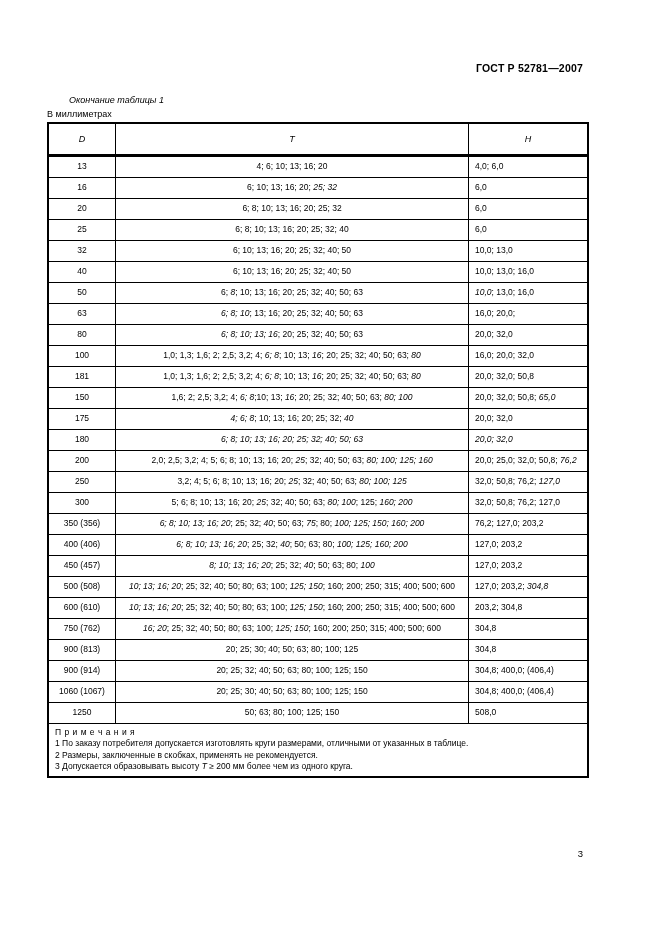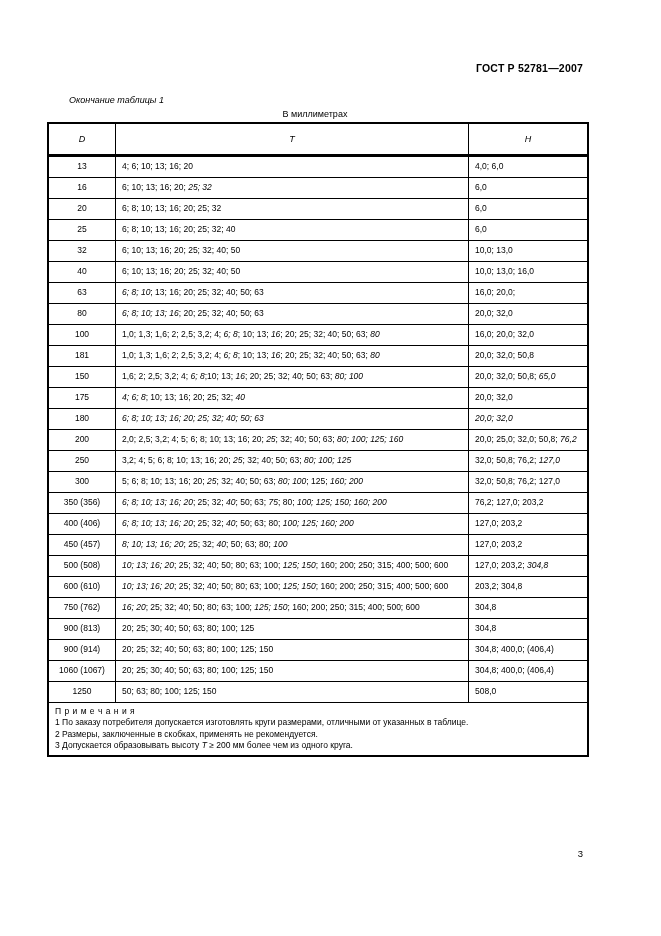--- a/index.html
+++ b/index.html
@@ -32,21 +32,21 @@
     left: 44px;
     font-size: 9px;
     font-style: italic;
     margin-left: 25px;
   }
   .units-label {
     position: absolute;
     top: 109px;
     left: 47px;
     width: 536px;
-    text-align: center;
+    text-align: left;
     font-size: 9px;
   }
   .table-wrap {
     position: absolute;
     top: 122px;
     left: 47px;
     width: 536px;
   }
   table.dims {
     border-collapse: collapse;
@@ -70,21 +70,21 @@
     padding: 0;
   }
   table.dims td {
     font-size: 8.5px;
     line-height: 1.35;
     padding: 3px 6px;
     vertical-align: middle;
     height: 14px;
   }
   td.col-d, th.col-d { width: 66px; text-align: center; }
-  td.col-t, th.col-t { width: 352px; text-align: left; }
+  td.col-t, th.col-t { width: 352px; text-align: center; }
   td.col-h, th.col-h { width: 118px; text-align: left; }
   td.notes-cell {
     text-align: left;
     padding: 5px 8px 7px 18px;
     font-size: 8.5px;
     line-height: 1.55;
     margin-left: 14px;
   }
   .notes-title { letter-spacing: 0.5px; }
   .note-item { }
@@ -143,20 +143,25 @@
             <td class="col-d">32</td>
             <td class="col-t">6; 10; 13; 16; 20; 25; 32; 40; 50</td>
             <td class="col-h">10,0; 13,0</td>
           </tr>
           <tr>
             <td class="col-d">40</td>
             <td class="col-t">6; 10; 13; 16; 20; 25; 32; 40; 50</td>
             <td class="col-h">10,0; 13,0; 16,0</td>
           </tr>
           <tr>
+            <td class="col-d">50</td>
+            <td class="col-t">6; <i>8</i>; 10; 13; 16; 20; 25; 32; 40; 50; 63</td>
+            <td class="col-h"><i>10,0</i>; 13,0; 16,0</td>
+          </tr>
+          <tr>
             <td class="col-d">63</td>
             <td class="col-t"><i>6; 8; 10</i>; 13; 16; 20; 25; 32; 40; 50; 63</td>
             <td class="col-h">16,0; 20,0;</td>
           </tr>
           <tr>
             <td class="col-d">80</td>
             <td class="col-t"><i>6; 8; 10; 13; 16</i>; 20; 25; 32; 40; 50; 63</td>
             <td class="col-h">20,0; 32,0</td>
           </tr>
           <tr>

